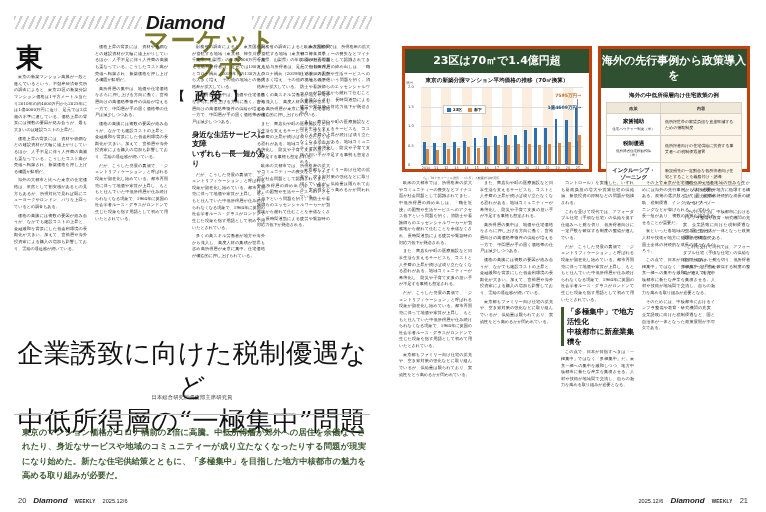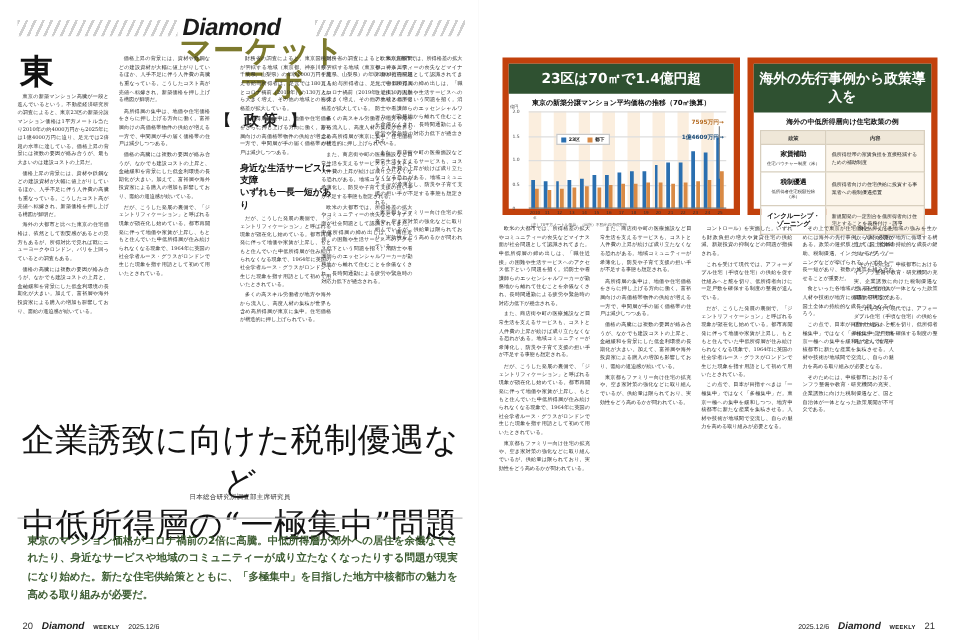--- a/index.html
+++ b/index.html
@@ -98,21 +98,21 @@
     font-size:6.5px;color:#222;display:flex;align-items:baseline;gap:7px;
   }
   .footer-l{left:18px;}
   .footer-r{right:18px;}
   .footer .pageno{font-size:7.5px;color:#333;}
   .footer .brand{font-weight:bold;font-style:italic;font-size:8px;}
   .footer .weekly{font-weight:bold;font-size:4.6px;letter-spacing:0.3px;}
   .footer .date{font-size:5.6px;}
 
   
-  .fig{position:absolute;box-sizing:border-box;background:#fff;border:5px solid #c2410c;}
+  .fig{position:absolute;box-sizing:border-box;background:#fff;border:3px solid #c2410c;}
   .fig-title{
     background:#2f5131;color:#fff;text-align:center;
     font-family:"DejaVu Sans","Liberation Sans",sans-serif;
     font-weight:bold;font-size:11px;letter-spacing:0px;
     padding:4px 0 5px 0;
   }
   .fig-sub{
     text-align:center;font-family:"DejaVu Sans","Liberation Sans",sans-serif;
     font-weight:bold;font-size:5.6px;color:#111;padding:4px 0 2px 0;
   }
@@ -449,20 +449,24 @@
       <p>また、商店街や町の医療施設など日常生活を支えるサービスも、コストと人件費の上昇が続けば成り立たなくなる恐れがある。地域コミュニティーが希薄化し、防災や子育て支援の担い手が不足する事態も想定される。</p>
       <p>高所得層の集中は、地価や住宅価格をさらに押し上げる方向に働く。富裕層向けの高価格帯物件の供給が増える一方で、中間層が手の届く価格帯の住戸は減少しつつある。</p>
       <p>価格の高騰には複数の要因が絡み合うが、なかでも建設コストの上昇と、金融緩和を背景にした低金利環境の長期化が大きい。加えて、富裕層や海外投資家による購入の増加も影響しており、需給の逼迫感が続いている。</p>
       <p>東京都もファミリー向け住宅の拡充や、空き家対策の強化などに取り組んでいるが、供給量は限られており、実効性をどう高めるかが問われている。</p>
     </div>
 
     <div class="col clip" style="left:178px;top:180px;width:73px;height:300px;">
       <p>コントロール）を実施した。いずれも財政負担の増大や賃貸住宅の供給減、新規投資の抑制などの問題が指摘される。</p>
       <p>これを受けて現代では、アフォーダブル住宅（手頃な住宅）の供給を促す仕組みへと舵を切り、低所得者向けに一定戸数を確保する制度の整備が進んでいる。</p>
       <p>だが、こうした発展の裏側で、「ジェントリフィケーション」と呼ばれる現象が顕在化し始めている。都市再開発に伴って地価や家賃が上昇し、もともと住んでいた中低所得層が住み続けられなくなる現象で、1964年に英国の社会学者ルース・グラスがロンドンで生じた現象を指す用語として初めて用いたとされている。</p>
+      <div class="sub-head boxed">
+        <div>「多極集中」で地方活性化</div>
+        <div>中核都市に新産業集積を</div>
+      </div>
       <p>この点で、日本が目指すべきは「一極集中」ではなく「多極集中」だ。東京一極への集中を緩和しつつ、地方中核都市に新たな産業を集積させる。人材や技術が地域間で交流し、自らの魅力を高める取り組みが必要となる。</p>
     </div>
 
     <div class="col clip" style="left:259px;top:180px;width:73px;height:300px;">
       <p>その上で東京が住宅価格を抑えるためには海外の先行事例から学ぶ必要がある。政策の選択肢としては、家賃補助、税制優遇、インクルーシブ・ゾーニングなどが挙げられる。いずれも一長一短があり、複数の施策を組み合わせることが重要だ。</p>
       <p>食といった各地域の強みを生かし、人材や技術が地方に循環する構造が、国土全体の持続的な成長の鍵となるだろう。</p>
       <p>この点で、日本が目指すべきは「一極集中」ではなく「多極集中」だ。東京一極への集中を緩和しつつ、地方中核都市に新たな産業を集積させる。人材や技術が地域間で交流し、自らの魅力を高める取り組みが必要となる。</p>
       <p>そのためには、中核都市におけるインフラ整備や教育・研究機関の充実、企業誘致に向けた税制優遇など、国と自治体が一体となった政策展開が不可欠である。</p>
     </div>
 

